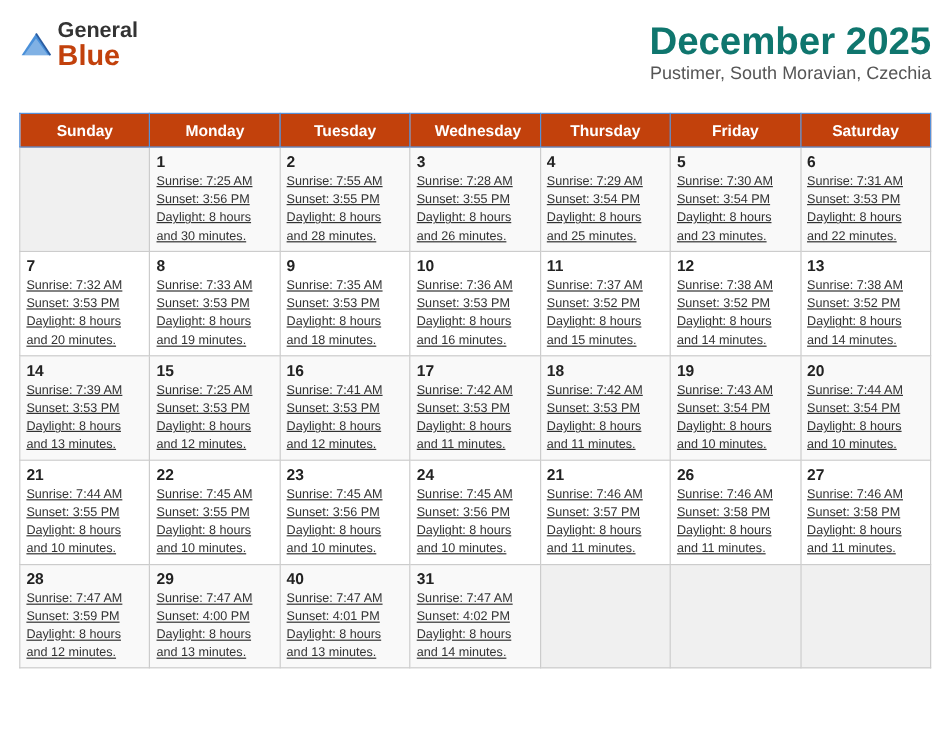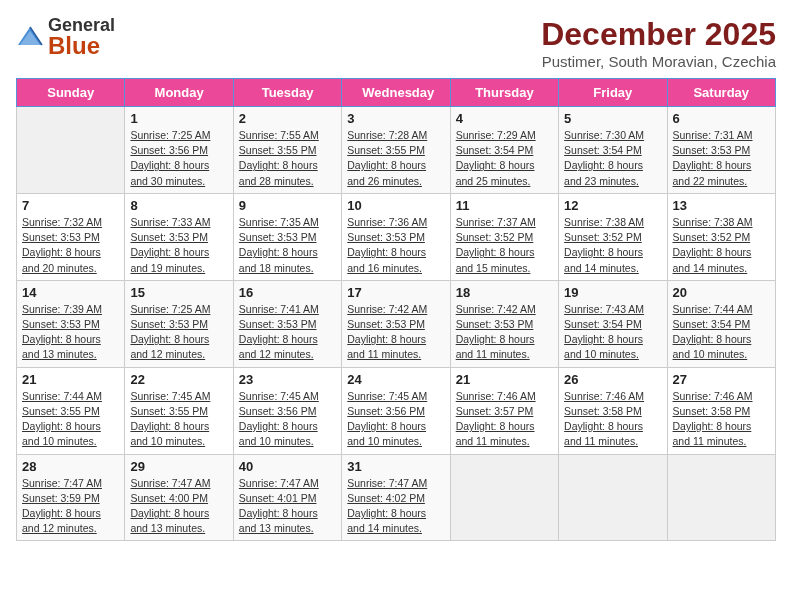--- a/index.html
+++ b/index.html
@@ -7,50 +7,50 @@
       font-family: Arial, sans-serif;
       background: #fff;
       width: 792px;
       min-height: 612px;
       padding: 16px;
     }
     .header {
       display: flex;
       justify-content: space-between;
       align-items: flex-start;
-      margin-bottom: 8px;
+      margin-bottom: 24px;
     }
     .logo {
       display: flex;
       align-items: center;
       gap: 4px;
     }
     .logo-icon {
       width: 28px;
       height: 28px;
     }
     .title-block {
       text-align: right;
     }
     .month-year {
       font-size: 32px;
       font-weight: bold;
-      color: #7f1d1d;
+      color: #0f766e;
     }
     .location {
       font-size: 15px;
       color: #555;
     }
     table {
       width: 100%;
       border-collapse: collapse;
       table-layout: fixed;
     }
     thead tr th {
-      background-color: #ec4899;
+      background-color: #c2410c;
       color: #fff;
       font-size: 13px;
       font-weight: bold;
       padding: 6px 20px;
       text-align: center;
       border: 1px solid #5590d9;
     }
     tbody tr td {
       border: 1px solid #ccc;
       vertical-align: top;

